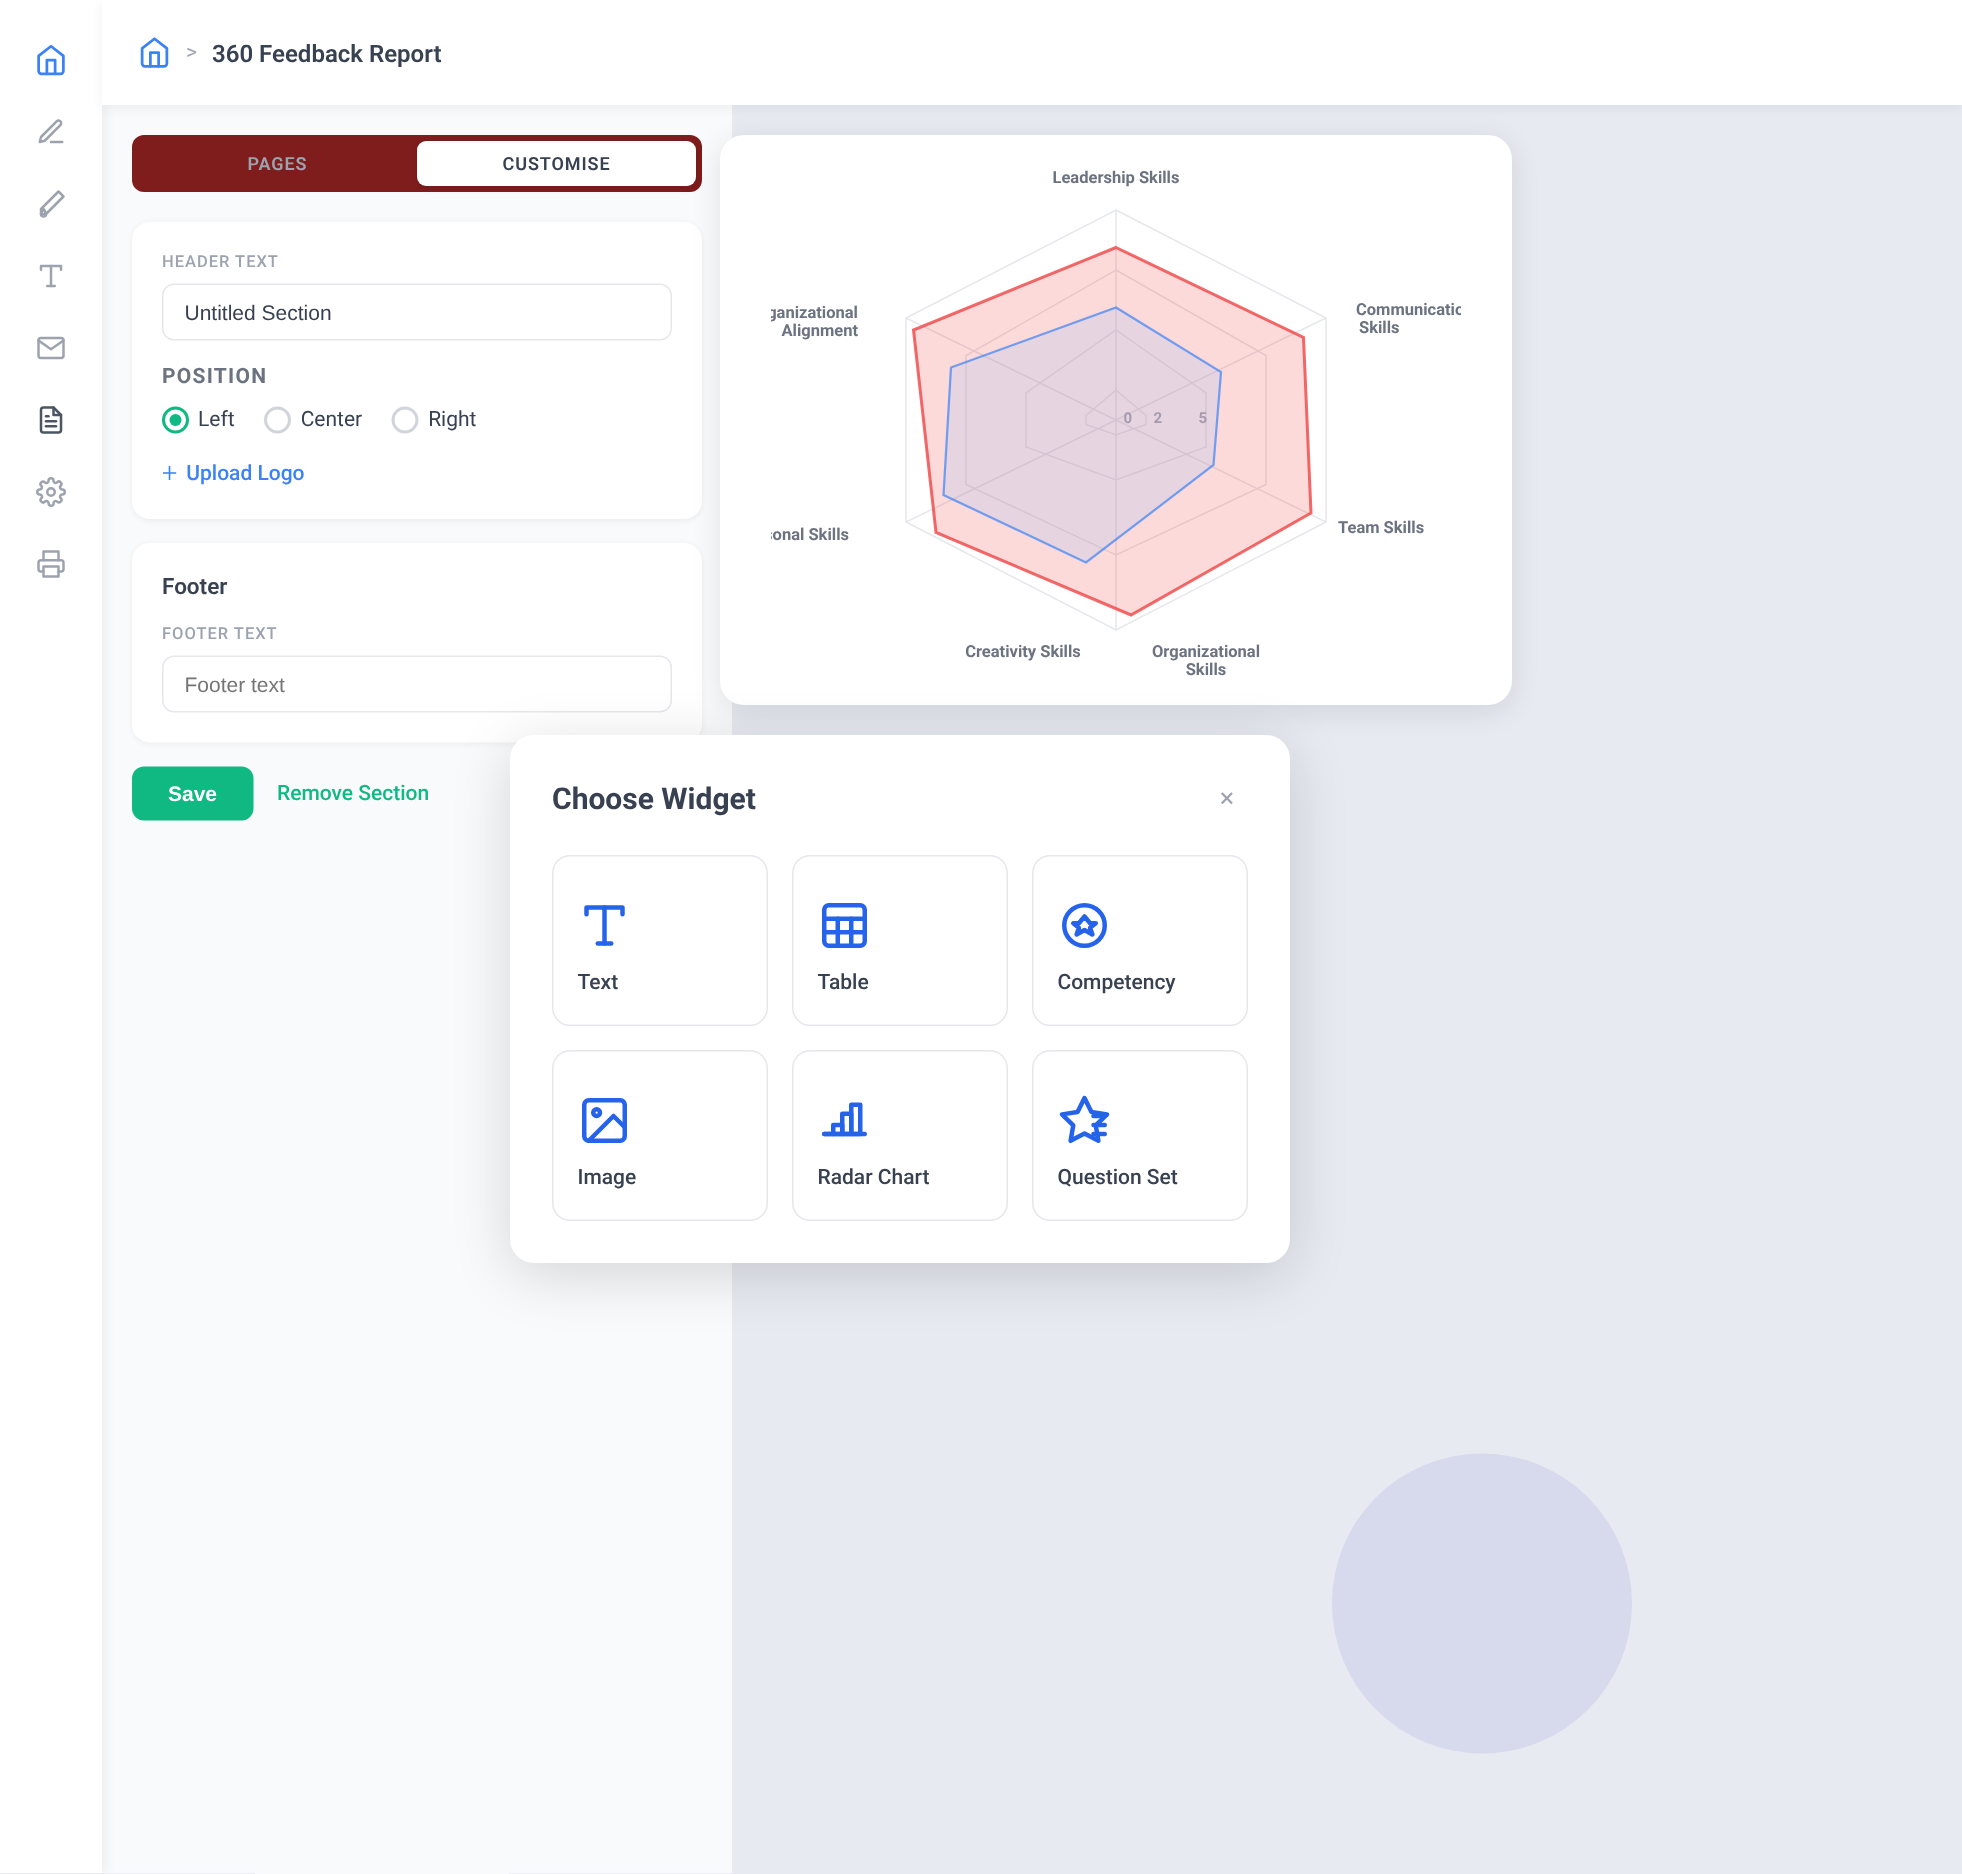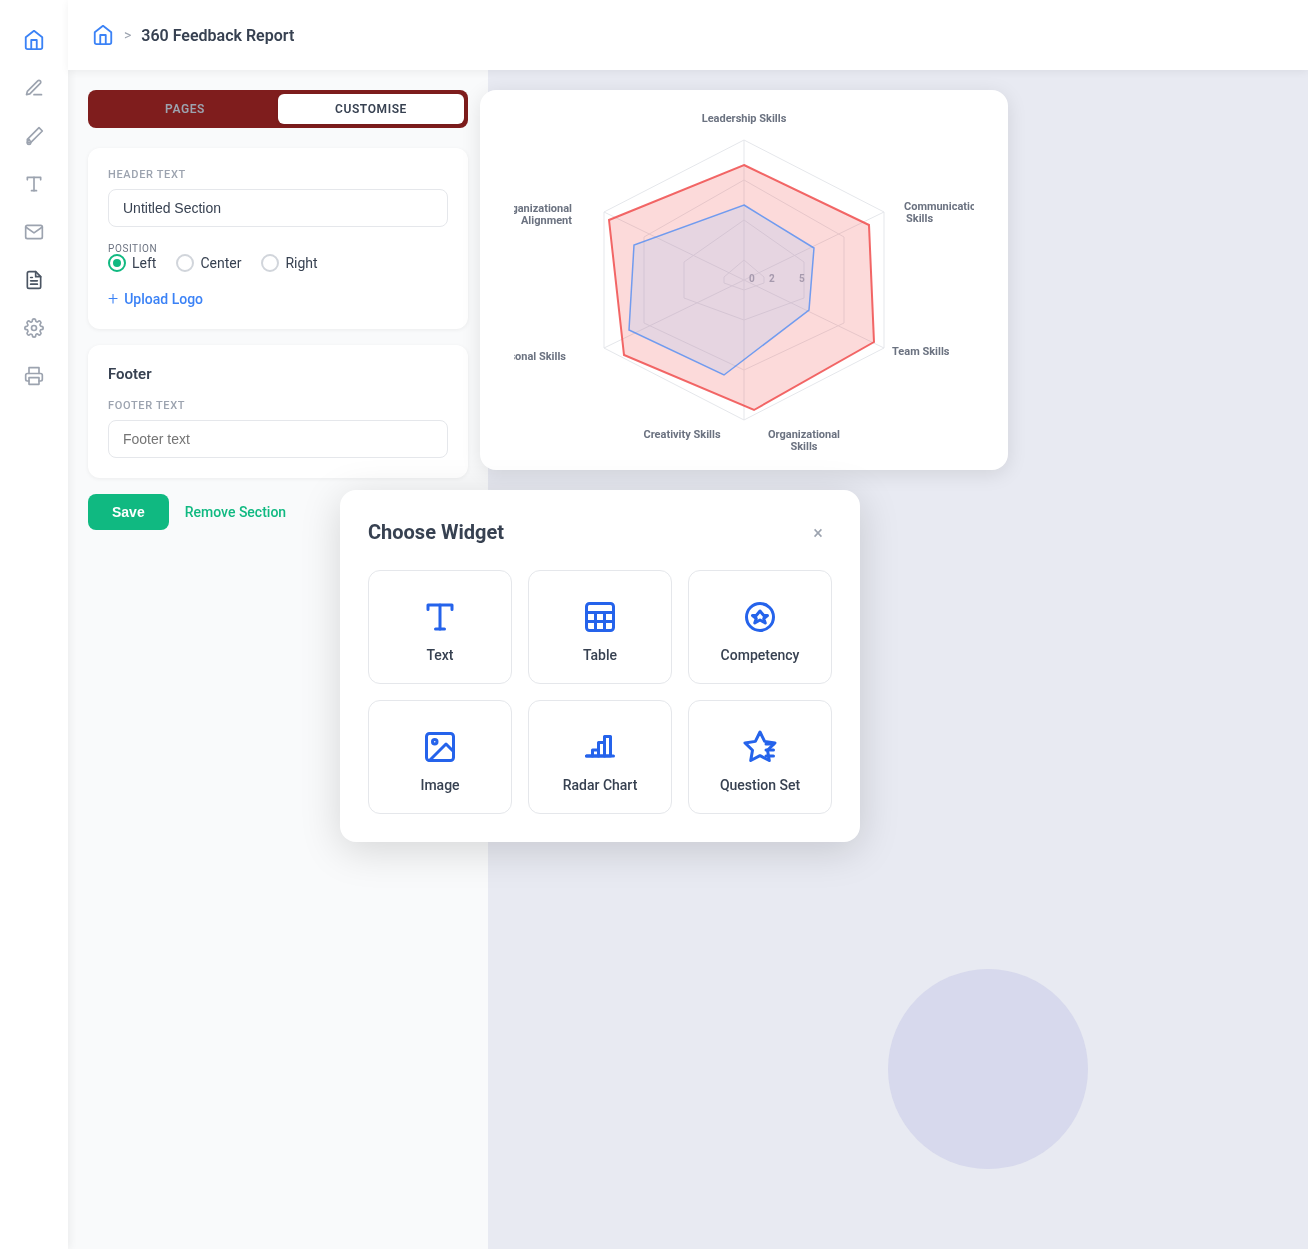--- a/index.html
+++ b/index.html
@@ -183,25 +183,26 @@
       width: 100%;
       border: 1.5px solid #e5e7eb;
       border-radius: 8px;
       padding: 10px 14px;
       font-size: 14px;
       color: #374151;
       outline: none;
       margin-bottom: 16px;
     }
     .position-label {
-      font-size: 10px;
-      font-weight: 400;
+      font-size: 14px;
+      font-weight: 700;
       color: #6b7280;
       text-transform: uppercase;
       letter-spacing: 0.06em;
+      margin-bottom: 12px;
     }
     .radio-group {
       display: flex;
       gap: 20px;
       margin-bottom: 16px;
     }
     .radio-item {
       display: flex;
       align-items: center;
       gap: 6px;
@@ -330,21 +331,21 @@
       display: grid;
       grid-template-columns: repeat(3, 1fr);
       gap: 16px;
     }
     .widget-item {
       border: 1.5px solid #e5e7eb;
       border-radius: 12px;
       padding: 28px 16px 20px;
       display: flex;
       flex-direction: column;
-      align-items: center;
+      align-items: flex-start;
       gap: 12px;
       cursor: pointer;
       transition: border-color 0.2s;
     }
     .widget-icon {
       color: #2563eb;
       font-size: 28px;
     }
     .widget-label {
       font-size: 14px;

